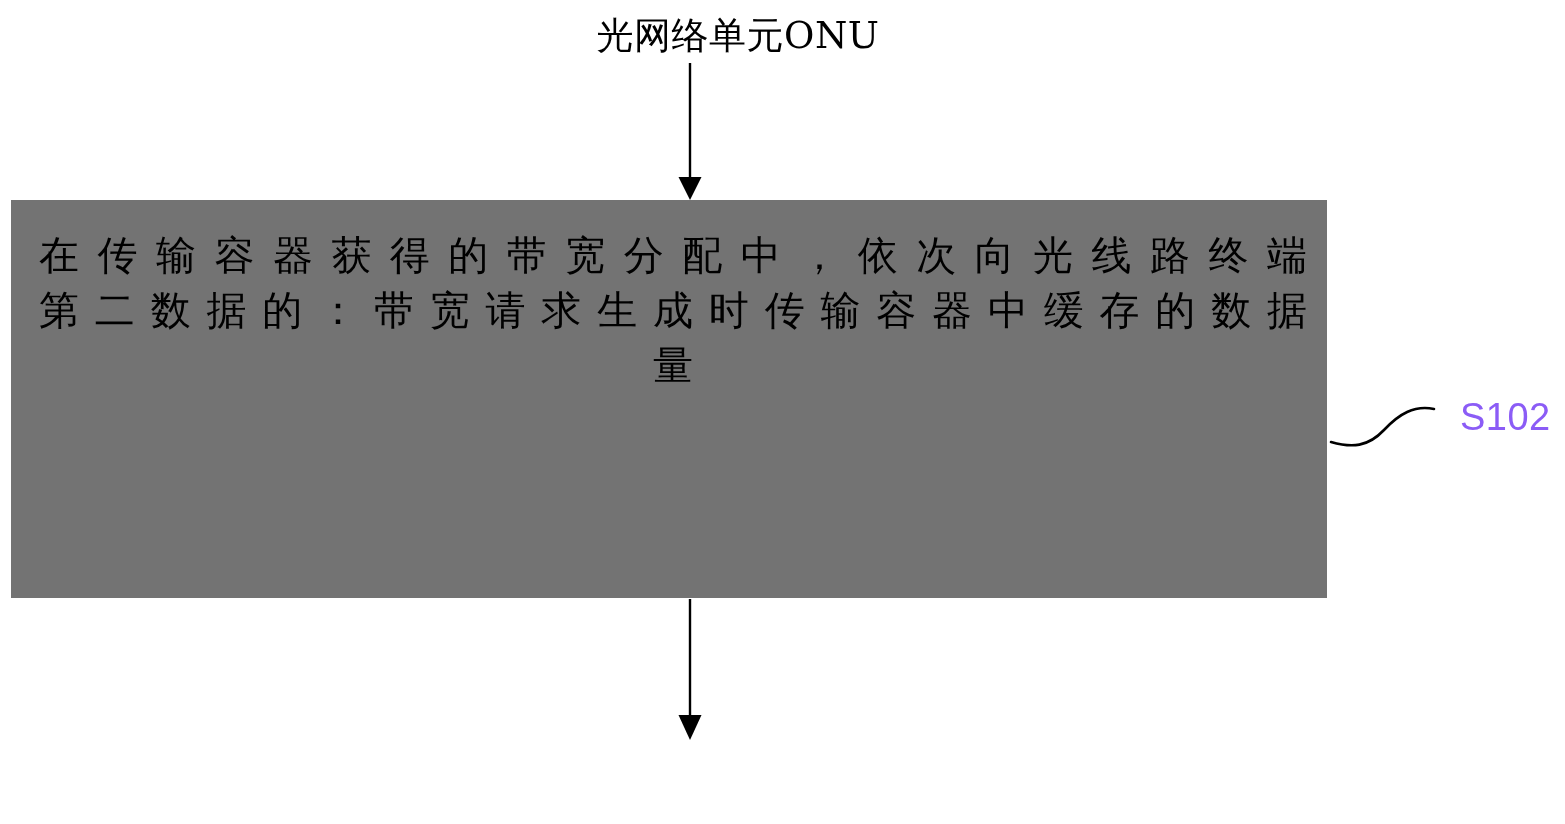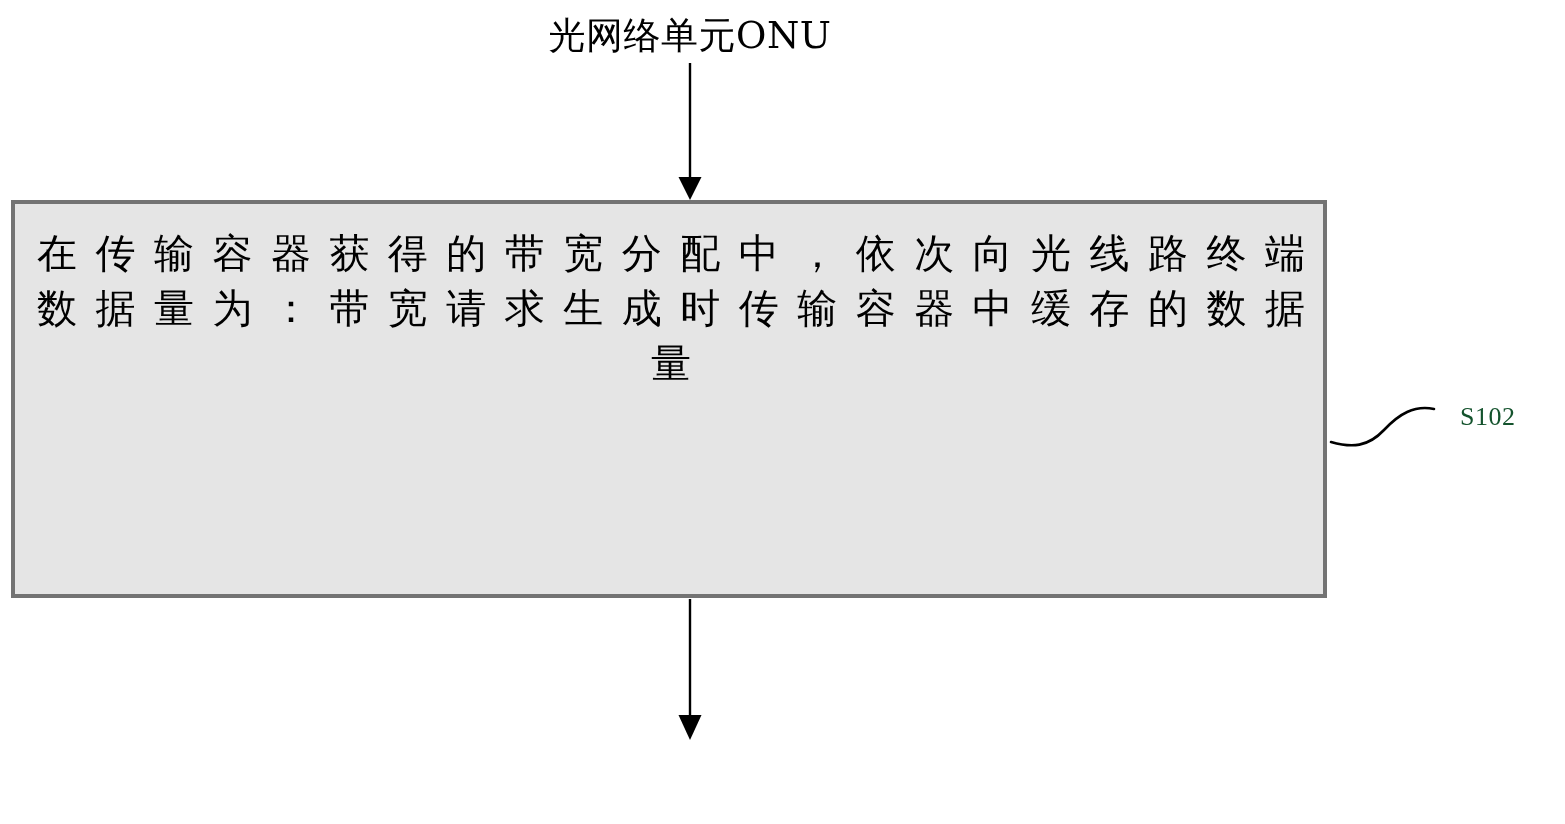--- a/index.html
+++ b/index.html
@@ -25,20 +25,21 @@
     position: absolute;
     left: 0;
     width: 1380px;
     text-align: center;
     font-family: "DejaVu Serif", "Liberation Serif", serif;
     font-size: 37px;
     line-height: 44px;
     letter-spacing: 0.5px;
     white-space: nowrap;
     color: #000000;
+    padding-left: 48px;
   }
   #label-onu { top: 14px; }
   #label-olt { top: 760px; }
 
   
   .connector {
     position: absolute;
     left: 0;
     top: 0;
     width: 1565px;
@@ -47,22 +48,22 @@
   }
 
   
   #process-box {
     position: absolute;
     left: 11px;
     top: 200px;
     width: 1316px;
     height: 398px;
     box-sizing: border-box;
-    border: 4px solid #737373;
-    background: #e5e5e5;
+    border: 6px solid #737373;
+    background: #737373;
   }
   #process-box-text {
     position: absolute;
     left: 22px;
     top: 22px;
     width: 1268px;
     font-family: "DejaVu Serif", "Liberation Serif", serif;
     font-size: 40px;
     line-height: 55px;
     text-align: justify;
@@ -80,26 +81,26 @@
   #process-box-text .line.last {
     text-align: center;
     text-align-last: center;
   }
 
   
   #step-ref-label {
     position: absolute;
     left: 1460px;
     top: 396px;
-    font-family: Liberation Serif, serif;
-    font-size: 26px;
+    font-family: Liberation Sans, sans-serif;
+    font-size: 38px;
     line-height: 42px;
     letter-spacing: 0.5px;
     white-space: nowrap;
-    color: #14532d;
+    color: #8b5cf6;
   }
 </style>
 </head>
 <body>
 
 <div id="canvas">
 
   <div class="endpoint-label" id="label-onu">光网络单元ONU</div>
 
   <svg class="connector" viewBox="0 0 1565 824" width="1565" height="824">
@@ -113,21 +114,21 @@
       <line x1="690" y1="599" x2="690" y2="724" stroke="#000000" stroke-width="2.4"></line>
       <polygon points="678.5,715 701.5,715 690,740" fill="#000000"></polygon>
     </g>
 
     <path d="M 1331 442 C 1352 448, 1368 447, 1384 430 C 1399 414, 1414 405, 1434 409" fill="none" stroke="#000000" stroke-width="2.6" stroke-linecap="round"></path>
   </svg>
 
   <div id="process-box">
     <div id="process-box-text">
       <span class="line">在传输容器获得的带宽分配中，依次向光线路终端</span>
-      <span class="line">数据量为：带宽请求生成时传输容器中缓存的数据</span>
+      <span class="line">第二数据的：带宽请求生成时传输容器中缓存的数据</span>
       <span class="line last">量</span>
     </div>
   </div>
 
   <div id="step-ref-label">S102</div>
 
 
 </div>
 
 </body></html>

